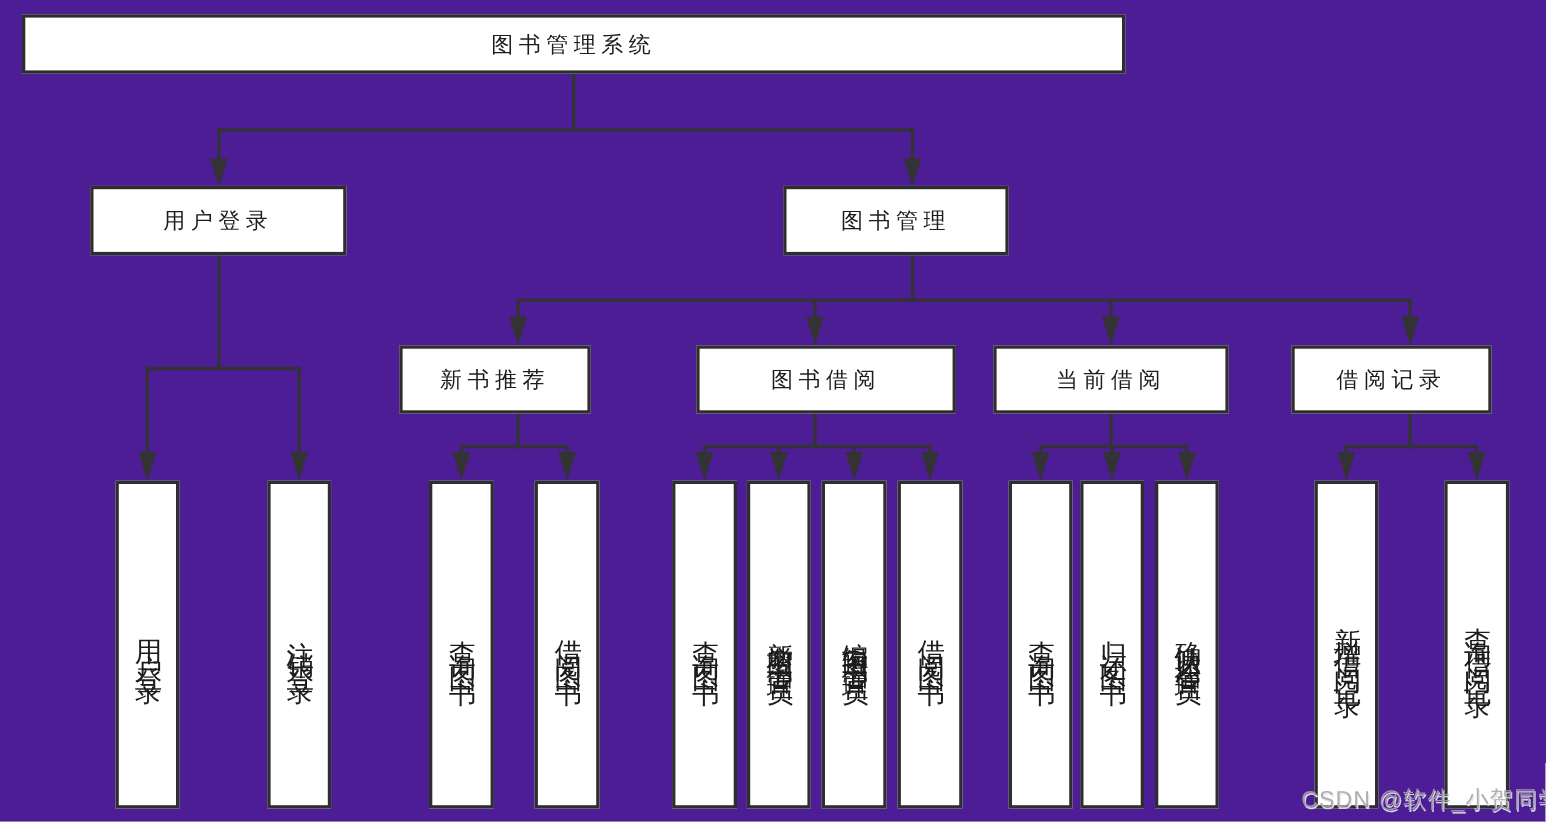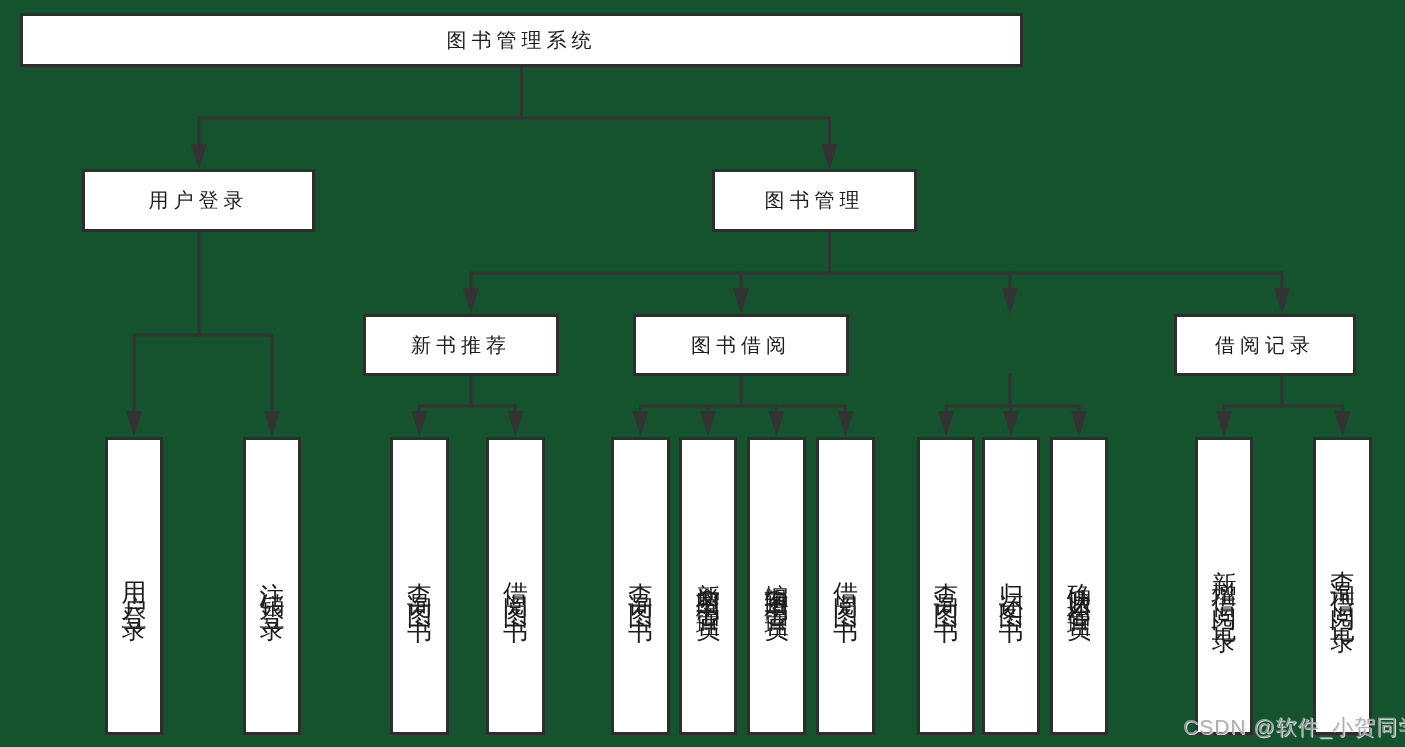--- a/index.html
+++ b/index.html
@@ -1,21 +1,21 @@
 <!DOCTYPE html>
 <html><head>
 <meta charset="utf-8">
 <style>
   html, body { margin: 0; padding: 0; background: #ffffff; }
   body { font-family: "Liberation Sans", "DejaVu Sans", sans-serif; }
   #stage {
     position: relative;
     width: 1405px;
     height: 747px;
-    background: #14532d;
+    background: #4c1d95;
     overflow: hidden;
   }
   #connectors {
     position: absolute;
     left: 0; top: 0;
     width: 1405px; height: 747px;
     pointer-events: none;
   }
   #connectors line { stroke: #333333; stroke-width: 3; }
   #connectors polygon { fill: #333333; stroke: none; }
@@ -144,22 +144,23 @@
       <line x1="1342.5" y1="404.5" x2="1342.5" y2="417"></line>
       <polygon points="1334.5,411 1350.5,411 1342.5,437"></polygon>
     </g>
   </svg>
 
   <div class="box title" style="left:20px; top:13px; width:1003px; height:54px;">图书管理系统</div>
 
   <div class="box" style="left:82px; top:169px; width:233px; height:63px;">用户登录</div>
   <div class="box" style="left:712px; top:169px; width:205px; height:63px;">图书管理</div>
 
-  <div class="box" style="left:363px; top:314px; width:196px; height:62px;">新书推荐</div>
-  <div class="box" style="left:633px; top:314px; width:216px; height:62px;">图书借阅</div>
+  <div class="box" style="left:363px; top:314px; width:174px; height:62px;">新书推荐</div>
+  <div class="box" style="left:633px; top:314px; width:236px; height:62px;">图书借阅</div>
+  <div class="box" style="left:903px; top:314px; width:214px; height:62px;">当前借阅</div>
   <div class="box" style="left:1174px; top:314px; width:182px; height:62px;">借阅记录</div>
 
   <div class="vbox" style="left:105px; width:58px;">
     <span>用户登录</span>
   </div>
   <div class="vbox" style="left:243px; width:58px;">
     <span>注销登录</span>
   </div>
 
   <div class="vbox" style="left:390px; width:59px;">

